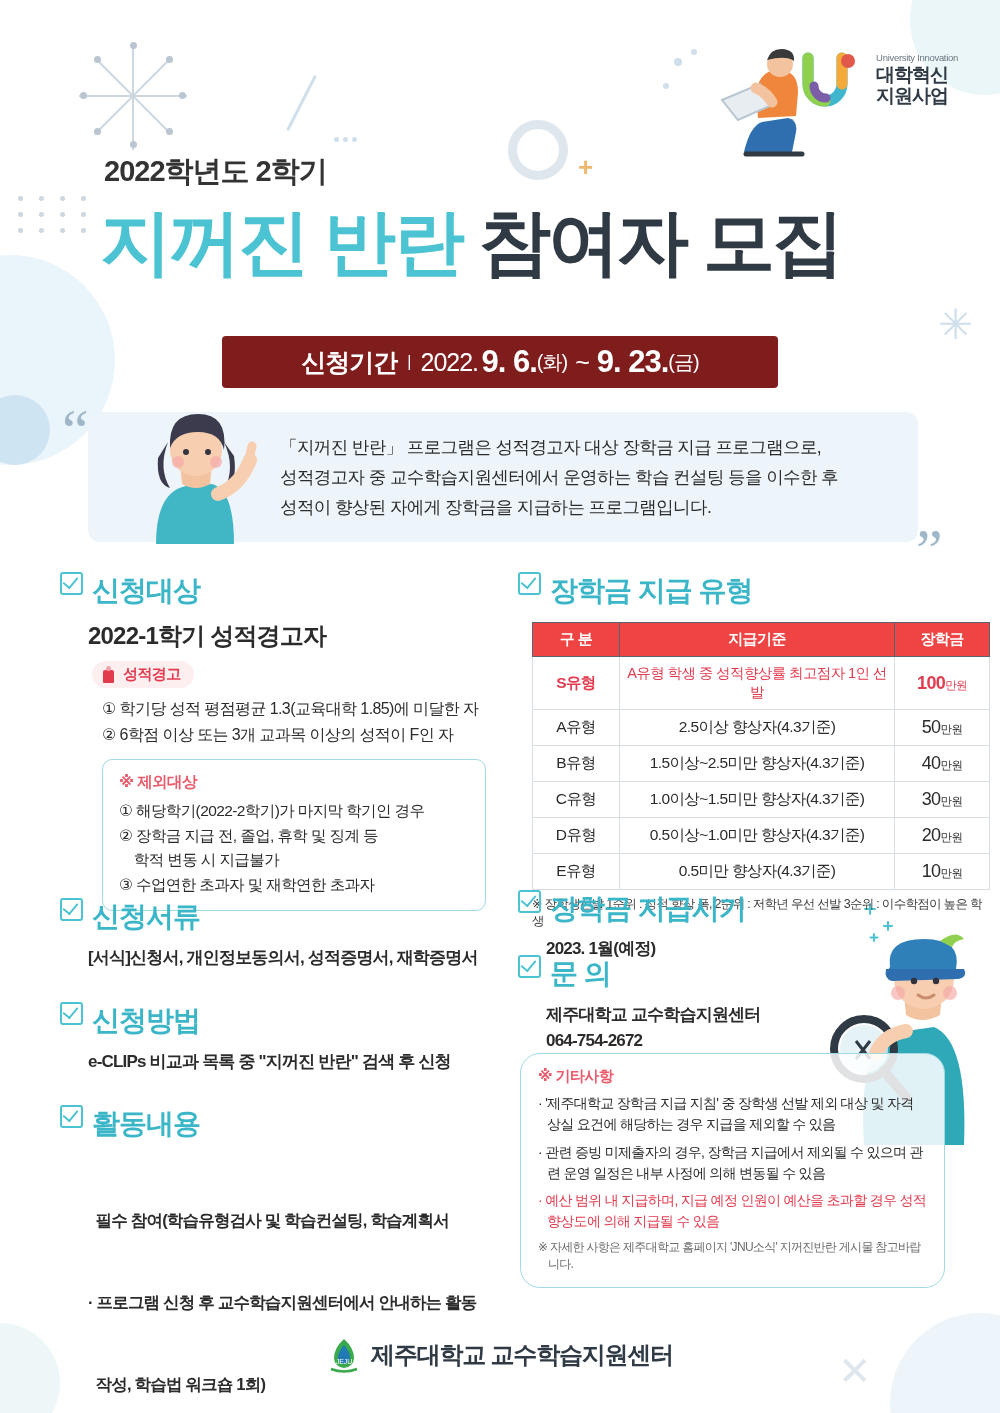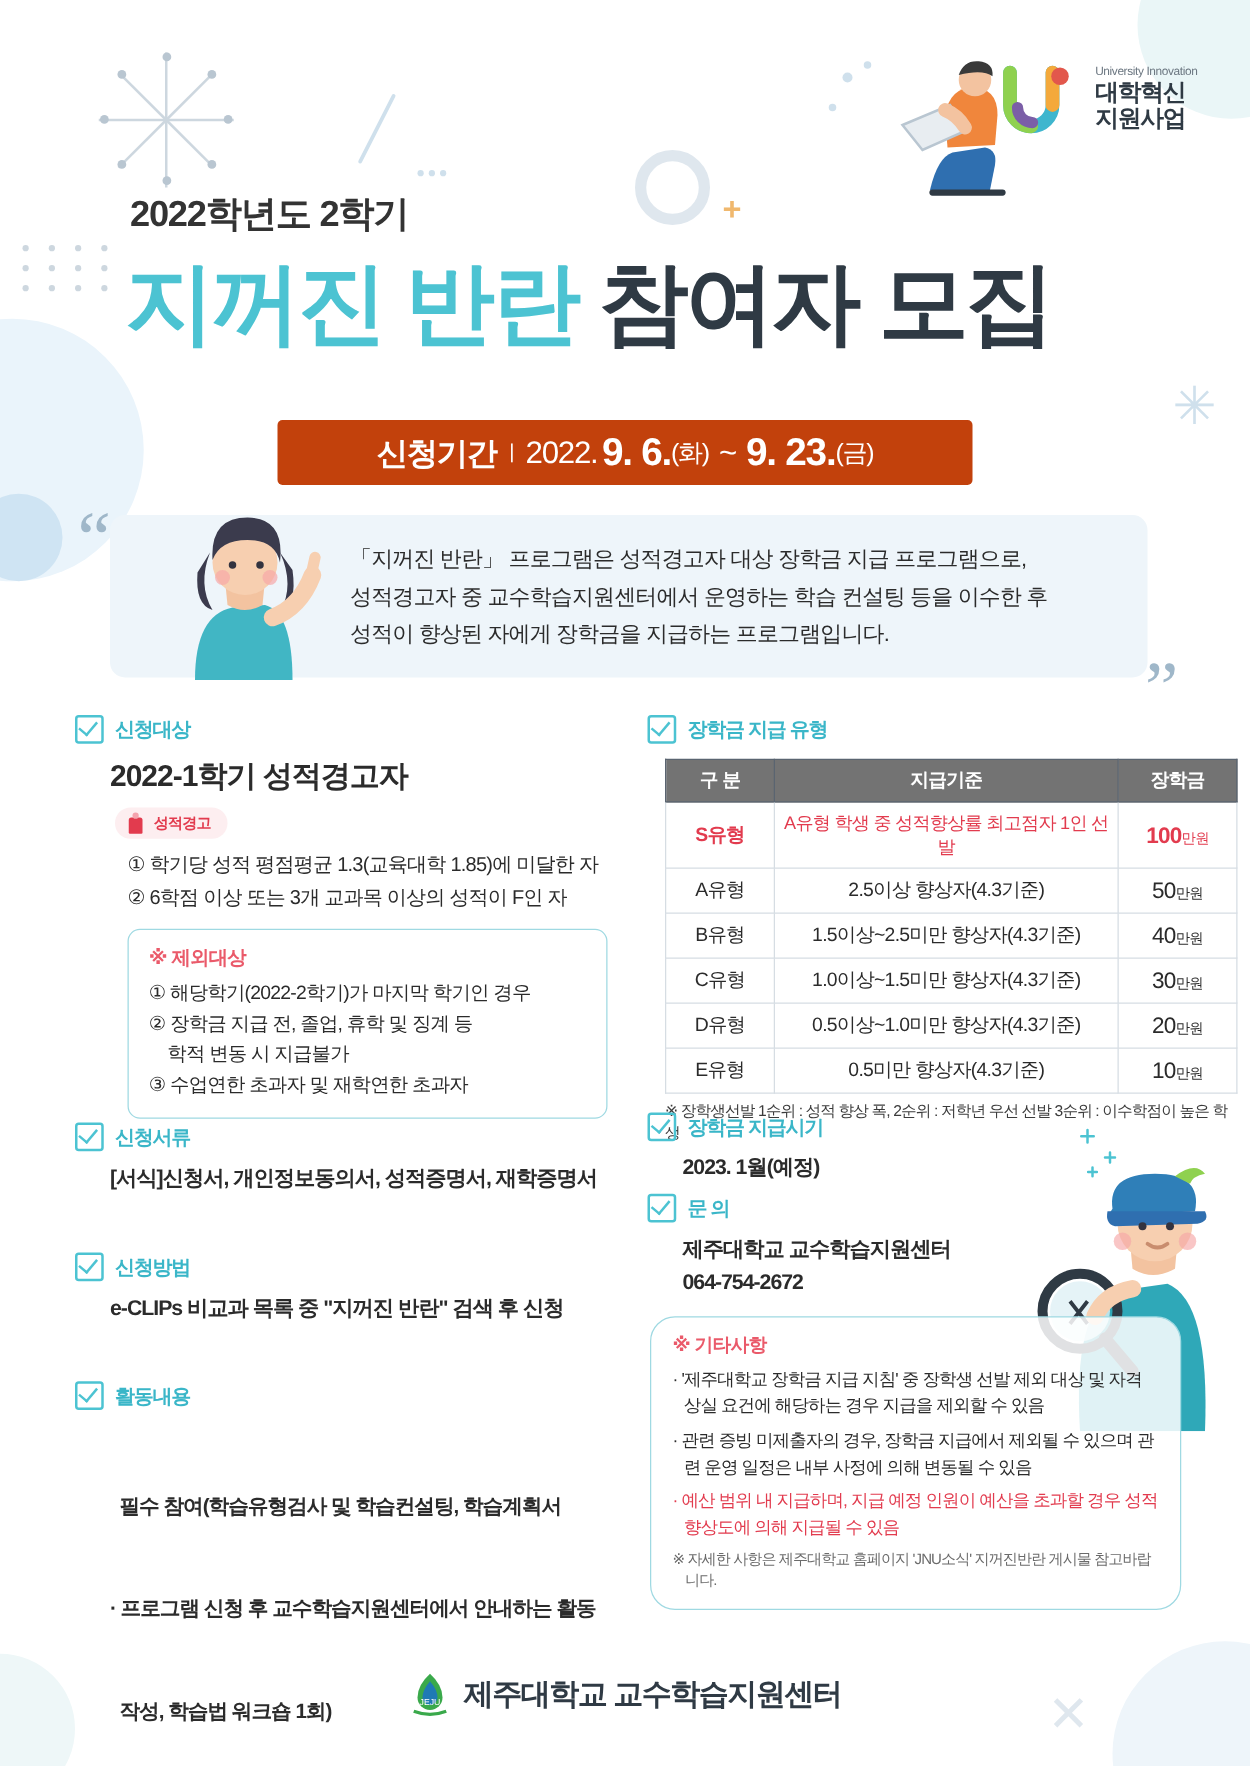--- a/index.html
+++ b/index.html
@@ -31,58 +31,58 @@
   .slash{position:absolute;left:300px;top:72px;width:3px;height:62px;background:#cfe0ec;transform:rotate(27deg);border-radius:2px;}
   .slashdots{position:absolute;left:330px;top:128px;}
   .slashdots i{display:inline-block;width:5px;height:5px;border-radius:50%;background:#cfe0ec;margin-left:4px;}
 
   
   .year{position:absolute;left:104px;top:152px;font-size:29px;font-weight:700;color:#333;letter-spacing:-1px;}
   .title{position:absolute;left:100px;top:195px;font-size:72px;font-weight:700;letter-spacing:-3px;white-space:nowrap;}
   .title .t1{color:#4cc3d2;}
   .title .t2{color:#2f3a44;}
 
-  .period{position:absolute;left:222px;top:336px;width:556px;height:52px;background:#c2410c;border-radius:4px;
+  .period{position:absolute;left:222px;top:336px;width:556px;height:52px;background:#7f1d1d;border-radius:4px;
           display:flex;align-items:center;justify-content:center;color:#fff;letter-spacing:-1px;}
   .period .lbl{font-size:25px;font-weight:700;}
   .period .sep{margin:0 10px;font-weight:400;}
   .period .d{font-size:25px;}
   .period .big{font-size:31px;font-weight:700;}
   .period .sm{font-size:20px;}
 
   
   .quotebox{position:absolute;left:88px;top:412px;width:830px;height:130px;background:#eef5fa;border-radius:12px;}
   .quote-mark{position:absolute;font-family:"Liberation Serif",serif;color:#9fb7c9;font-size:60px;line-height:1;}
   .qm-l{left:62px;top:400px;}
   .qm-r{left:916px;top:520px;}
   .quote-text{position:absolute;left:280px;top:432px;width:620px;font-size:17.5px;line-height:1.72;color:#2b2b2b;letter-spacing:-0.6px;}
 
   
   .person-q{position:absolute;left:120px;top:398px;width:150px;height:146px;}
 
   
   .sec{position:absolute;}
-  .sec-h{display:flex;align-items:flex-end;gap:9px;font-size:16px;font-weight:700;color:#3ab6c8;letter-spacing:-1px;}
+  .sec-h{display:flex;align-items:flex-start;gap:9px;font-size:28px;font-weight:700;color:#3ab6c8;letter-spacing:-1px;}
   .chk{width:19px;height:19px;border:2.4px solid #4cc3d2;border-radius:3px;position:relative;flex:none;}
   .chk:after{content:"";position:absolute;left:4px;top:0px;width:7px;height:12px;border-right:2.6px solid #4cc3d2;border-bottom:2.6px solid #4cc3d2;transform:rotate(40deg);}
   .sub{font-size:24px;font-weight:700;color:#2b2b2b;letter-spacing:-0.8px;}
   .body-t{font-size:16px;line-height:1.6;letter-spacing:-0.6px;color:#2b2b2b;}
 
   .warn-pill{display:inline-flex;align-items:center;gap:7px;background:#fdeef0;border-radius:14px;padding:4px 13px 4px 9px;}
   .warn-pill .lamp{width:15px;height:17px;position:relative;}
   .warn-pill .lamp:before{content:"";position:absolute;left:2px;top:4px;width:11px;height:13px;background:#e23b4e;border-radius:2px 2px 1px 1px;}
   .warn-pill .lamp:after{content:"";position:absolute;left:5px;top:0px;width:5px;height:5px;background:#f4a3ad;border-radius:50%;}
-  .warn-pill span{color:#e23b4e;font-size:12px;font-weight:700;letter-spacing:-0.6px;}
+  .warn-pill span{color:#e23b4e;font-size:15px;font-weight:700;letter-spacing:-0.6px;}
 
   .except-box{border:1.6px solid #9fd9e2;border-radius:10px;padding:12px 14px 13px 16px;}
   .except-h{color:#ea5a6a;font-size:15.5px;font-weight:700;letter-spacing:-0.6px;margin-bottom:6px;}
 
   
   table.sch{border-collapse:collapse;width:458px;font-size:15.5px;letter-spacing:-0.6px;}
-  table.sch th{background:#737373;color:#fff;font-weight:700;padding:7px 0;border:1px solid #5a6470;font-size:15px;margin-top:27px;}
+  table.sch th{background:#ef4444;color:#fff;font-weight:700;padding:7px 0;border:1px solid #5a6470;font-size:15px;margin-top:27px;}
   table.sch td{border:1px solid #d6dde3;padding:7px 4px;text-align:center;color:#2b2b2b;}
   table.sch tr.s-row td{color:#e23b4e;}
   table.sch td.c1{width:78px;}
   table.sch td.c3{width:86px;}
   .won{font-size:11.5px;}
   .tnote{font-size:12.5px;color:#3b3b3b;letter-spacing:-0.7px;margin-top:6px;}
 
   
   .etc-box{position:absolute;left:520px;top:1053px;width:390px;border:1.6px solid #9fd9e2;border-radius:20px;padding:13px 16px 14px 17px;background:rgba(255,255,255,.85);}
   .etc-h{color:#ea5a6a;font-size:15px;font-weight:700;letter-spacing:-0.6px;margin-bottom:7px;}

